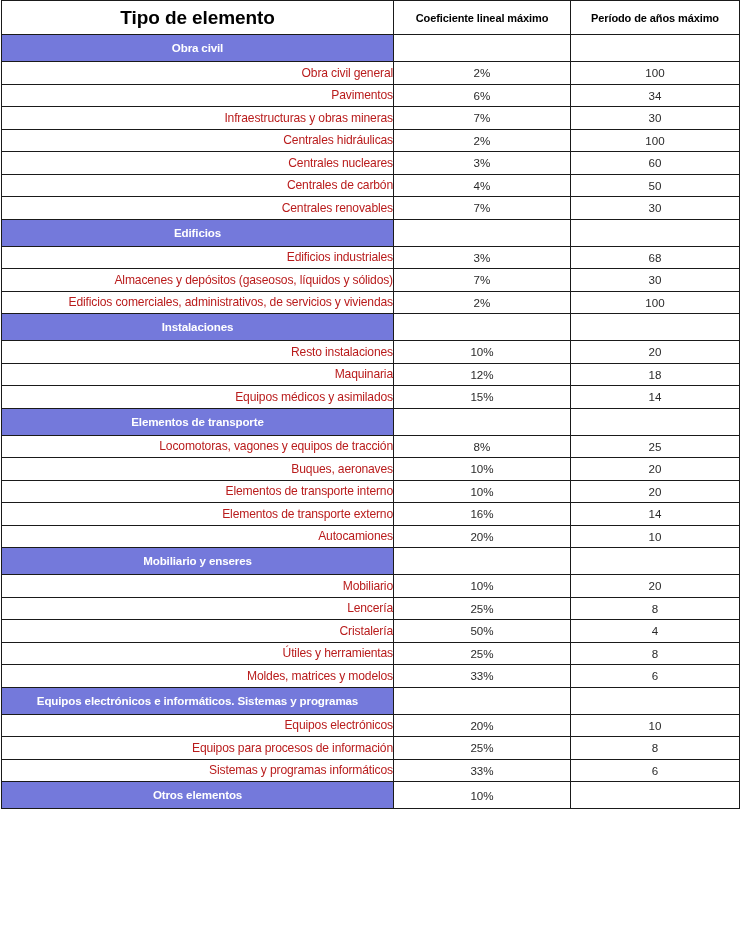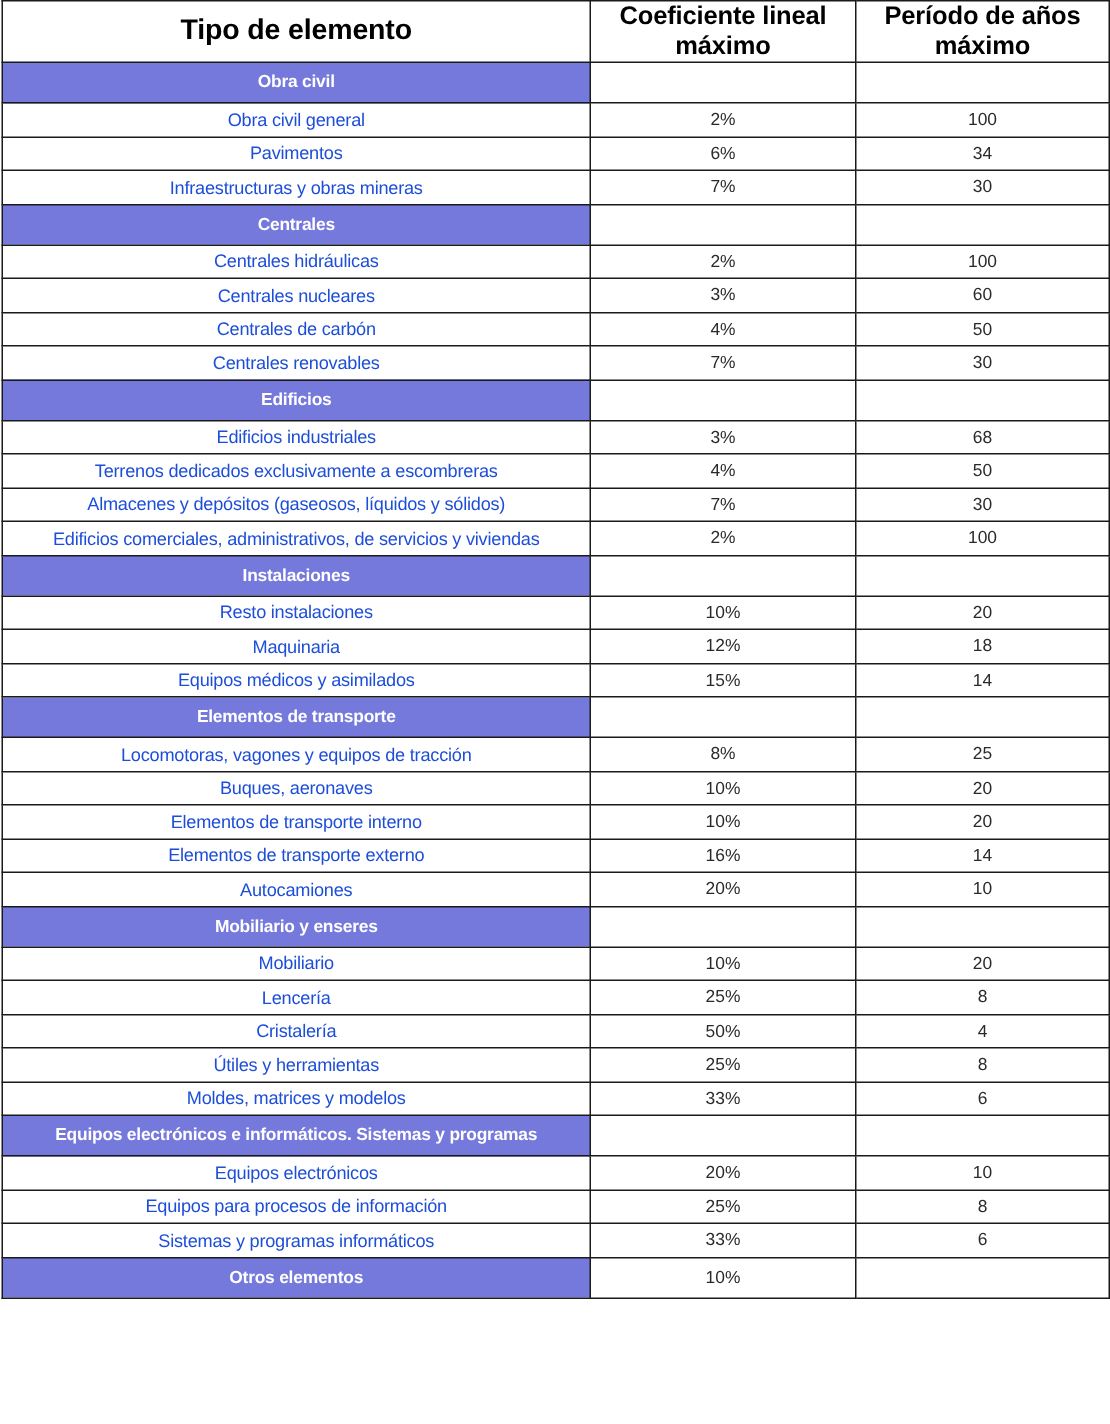--- a/index.html
+++ b/index.html
@@ -26,21 +26,21 @@
   #depreciation-table th,
   #depreciation-table td {
     border: 1.4px solid #1a1a1a;
     padding: 0;
     vertical-align: middle;
   }
 
   
   thead th {
     height: 33px;
-    font-size: 17px;
+    font-size: 11px;
     font-weight: bold;
     color: #000000;
     text-align: center;
     letter-spacing: -0.1px;
   }
   thead th.th-type { font-size: 19px; margin-top: 20px; }
 
   
   tr.section-row td {
     height: 26px;
@@ -52,23 +52,23 @@
     font-weight: bold;
     text-align: center;
     letter-spacing: -0.15px;
     margin-top: 48px;
   }
   td.section-title span { display: block; line-height: 26px; }
 
   
   tr.data-row td { height: 21.5px; }
   td.cell-type {
-    color: #1d4ed8;
+    color: #b91c1c;
     font-size: 12.1px;
-    text-align: center;
+    text-align: right;
     padding-left: 3px;
     letter-spacing: -0.15px;
     white-space: nowrap;
     overflow: hidden;
   }
   td.cell-coef,
   td.cell-period {
     color: #2a2a2a;
     font-size: 11.6px;
     text-align: center;
@@ -116,27 +116,20 @@
       <tr class="data-row">
         <td class="cell-type">Pavimentos</td>
         <td class="cell-coef">6%</td>
         <td class="cell-period">34</td>
       </tr>
       <tr class="data-row">
         <td class="cell-type">Infraestructuras y obras mineras</td>
         <td class="cell-coef">7%</td>
         <td class="cell-period">30</td>
       </tr>
-      <tr class="section-row">
-        <td class="section-title">
-          <span>Centrales</span>
-        </td>
-        <td class="cell-coef cell-empty"></td>
-        <td class="cell-period cell-empty"></td>
-      </tr>
       <tr class="data-row">
         <td class="cell-type">Centrales hidráulicas</td>
         <td class="cell-coef">2%</td>
         <td class="cell-period">100</td>
       </tr>
       <tr class="data-row">
         <td class="cell-type">Centrales nucleares</td>
         <td class="cell-coef">3%</td>
         <td class="cell-period">60</td>
       </tr>
@@ -156,25 +149,20 @@
         </td>
         <td class="cell-coef cell-empty"></td>
         <td class="cell-period cell-empty"></td>
       </tr>
       <tr class="data-row">
         <td class="cell-type">Edificios industriales</td>
         <td class="cell-coef">3%</td>
         <td class="cell-period">68</td>
       </tr>
       <tr class="data-row">
-        <td class="cell-type">Terrenos dedicados exclusivamente a escombreras</td>
-        <td class="cell-coef">4%</td>
-        <td class="cell-period">50</td>
-      </tr>
-      <tr class="data-row">
         <td class="cell-type">Almacenes y depósitos (gaseosos, líquidos y sólidos)</td>
         <td class="cell-coef">7%</td>
         <td class="cell-period">30</td>
       </tr>
       <tr class="data-row">
         <td class="cell-type">Edificios comerciales, administrativos, de servicios y viviendas</td>
         <td class="cell-coef">2%</td>
         <td class="cell-period">100</td>
       </tr>
       <tr class="section-row">

